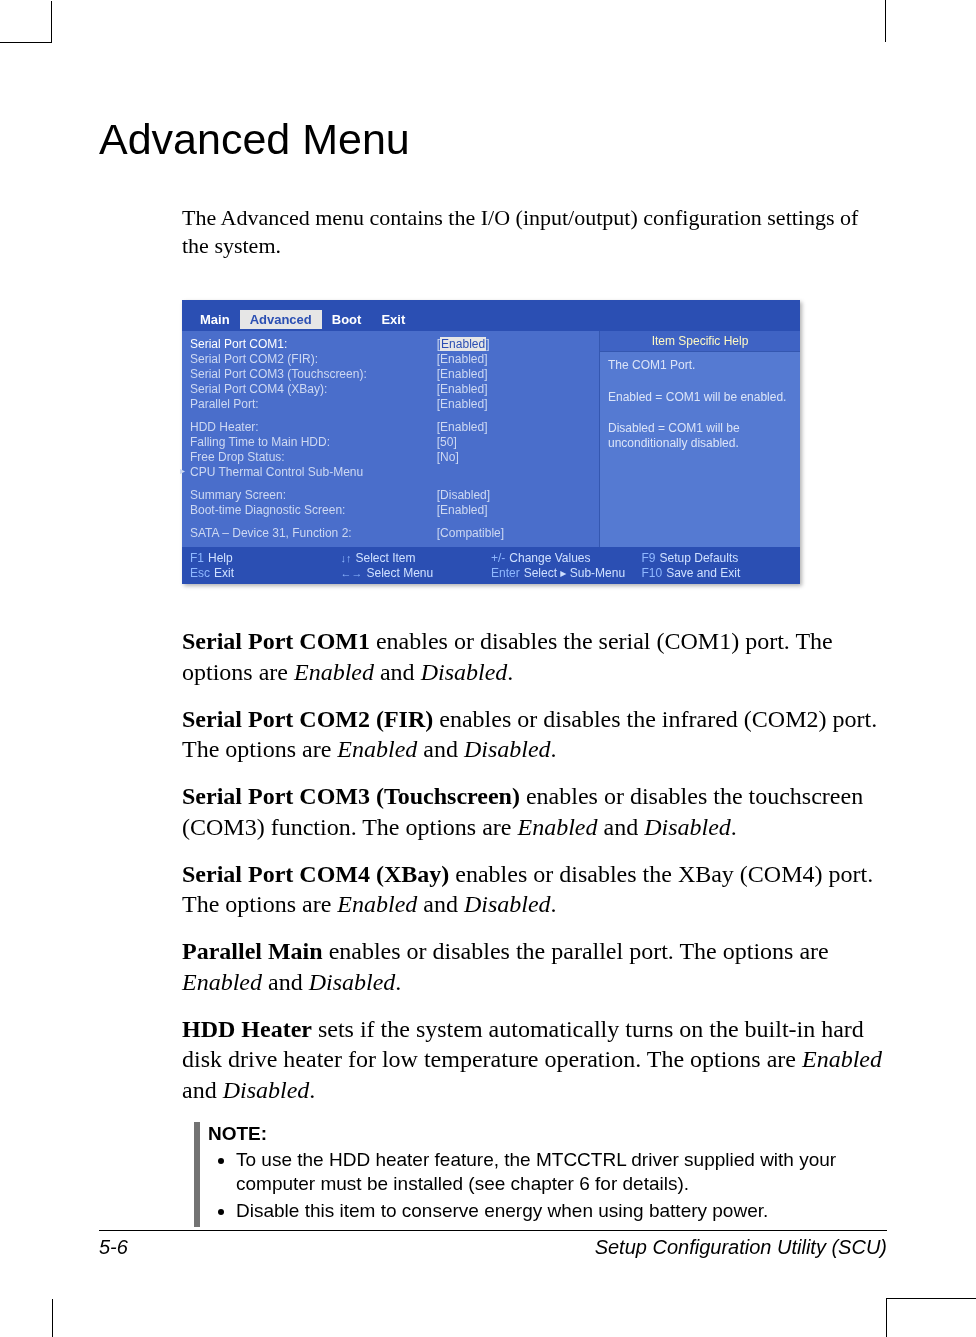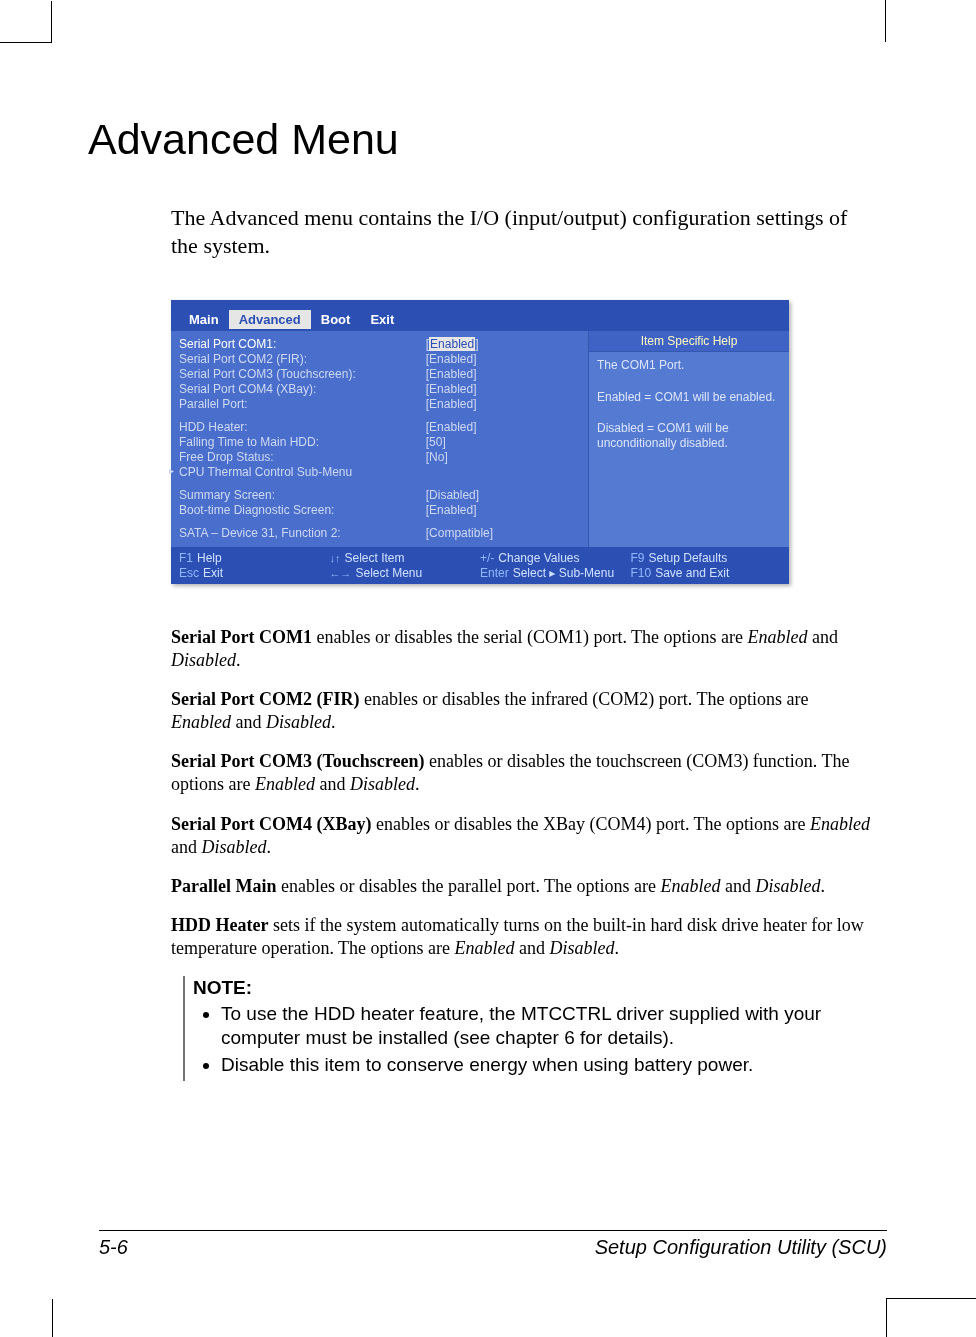--- a/index.html
+++ b/index.html
@@ -50,21 +50,21 @@
   .crop-bottom-right::after {
     content: "";
     position: absolute;
     left: 0; top: 0;
     height: 38px;
     border-left: 1px solid #000;
   }
 
   .content {
     position: absolute;
-    left: 88px;
+    left: 99px;
     top: 115px;
     width: 790px;
   }
   h1.title {
     font-family: Arial, Helvetica, sans-serif;
     font-weight: 400;
     font-size: 43px;
     margin: 0 0 40px 0;
   }
   .intro {
@@ -139,33 +139,33 @@
     padding: 4px 8px 3px 8px;
     font-size: 12px;
   }
   .bios-footer .col { flex:1; line-height:1.25;}
   .bios-footer .k { color:#8fb8ff; margin-right:4px;}
   .bios-footer .arrow { font-size:11px;}
 
   .defs {
     margin: 42px 0 8px 83px;
     width: 700px;
-    font-size: 18px;
+    font-size: 24px;
     line-height: 1.28;
   }
   .defs p { margin: 0 0 16px 0;}
   .defs .term { font-weight: bold;}
   .defs em { font-style: italic;}
 
   .note {
     margin: 6px 0 0 95px;
     width: 688px;
     font-family: Arial, Helvetica, sans-serif;
     font-size: 19px;
-    border-left: 2px solid #737373;
+    border-left: 6px solid #737373;
     padding: 0 0 2px 8px;
     line-height: 1.28;
   }
   .note .note-label { font-weight: bold;}
   .note ul { margin: 2px 0 0 0; padding-left: 28px;}
   .note li { margin-bottom: 2px;}
 
   .footer-line {
     position: absolute;
     left: 99px;

